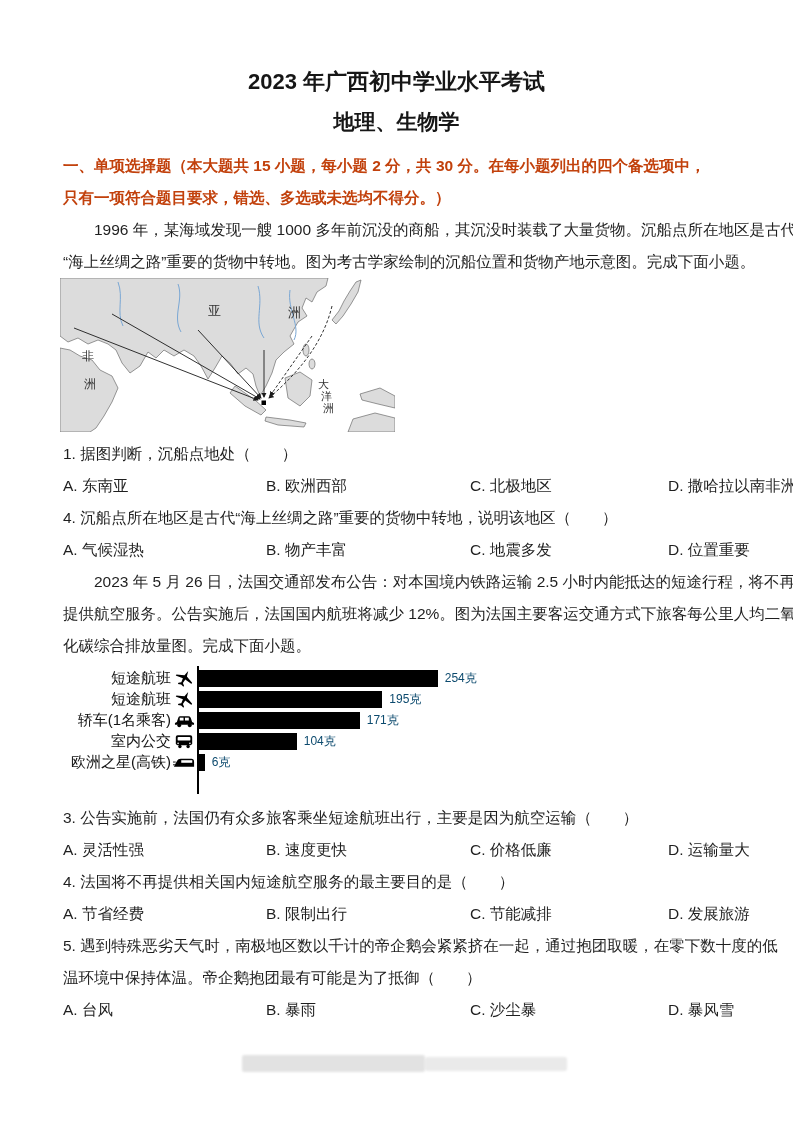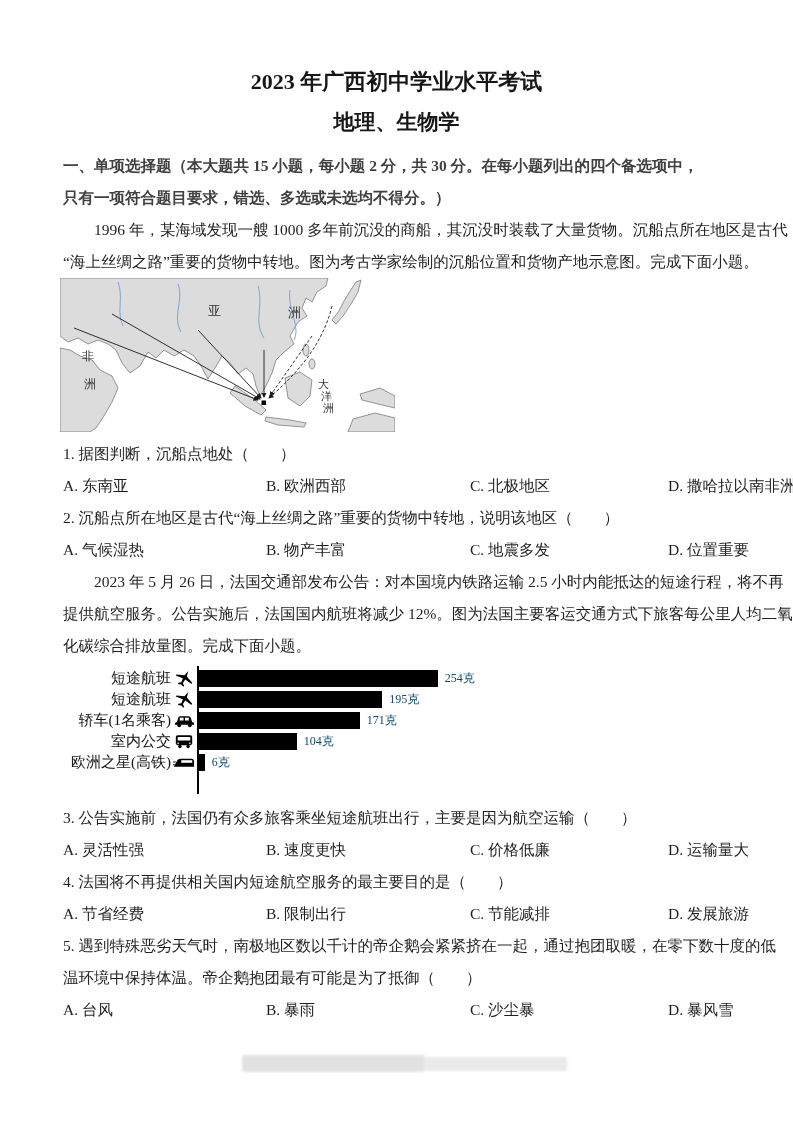--- a/index.html
+++ b/index.html
@@ -1,26 +1,26 @@
 <!DOCTYPE html>
 <html><head>
 <meta charset="utf-8">
 <style>
   html,body{margin:0;padding:0;background:#ffffff;}
   .page{
     width:793px;height:1122px;position:relative;background:#ffffff;overflow:hidden;
-    font-family:Liberation Serif, serif;color:#1f1f1f;
+    font-family:Liberation Sans, sans-serif;color:#1f1f1f;
     padding-top:70px;box-sizing:border-box;
   }
   .title{font-size:22px;font-weight:bold;text-align:center;line-height:24px;margin:0 0 16px 0;color:#161616;}
   .subtitle{font-size:21px;font-weight:bold;text-align:center;line-height:24px;margin:0 0 16px 0;color:#161616;}
   .textblock{margin:0 52px 0 63px;font-size:15.5px;}
   .textblock .line{line-height:32px;white-space:nowrap;}
   .textblock .line.indent{text-indent:2em;}
-  .bold .line{font-weight:bold;color:#404040;}
+  .bold .line{font-weight:bold;color:#c2410c;}
   .mapwrap{margin:0 0 6px 60px;width:335px;height:154px;}
   .q{margin:0 52px 0 63px;font-size:15.5px;}
   .q .line{line-height:32px;white-space:nowrap;}
   .opts{display:grid;grid-template-columns:167px 168px 162px auto;line-height:32px;gap:36px;}
   .opt{white-space:nowrap;}
   
   .chart{position:relative;margin:4px 52px 8px 63px;height:126px;padding-top:2px;}
   .caxis{position:absolute;left:134px;top:0;bottom:0;width:2px;background:#000;}
   .crow{display:flex;align-items:center;height:21px;}
   .clabel{width:108px;text-align:right;font-size:15px;white-space:nowrap;color:#141414;}
@@ -109,21 +109,21 @@
     <div class="opts">
         <div class="opt">A. 东南亚</div>
         <div class="opt">B. 欧洲西部</div>
         <div class="opt">C. 北极地区</div>
         <div class="opt">D. 撒哈拉以南非洲</div>
       </div>
   </div>
 
   <div class="q">
     <div>
-        <div class="line">2. 沉船点所在地区是古代“海上丝绸之路”重要的货物中转地，说明该地区（　　）</div>
+        <div class="line">4. 沉船点所在地区是古代“海上丝绸之路”重要的货物中转地，说明该地区（　　）</div>
       </div>
     <div class="opts">
         <div class="opt">A. 气候湿热</div>
         <div class="opt">B. 物产丰富</div>
         <div class="opt">C. 地震多发</div>
         <div class="opt">D. 位置重要</div>
       </div>
   </div>
 
   <div class="textblock">

